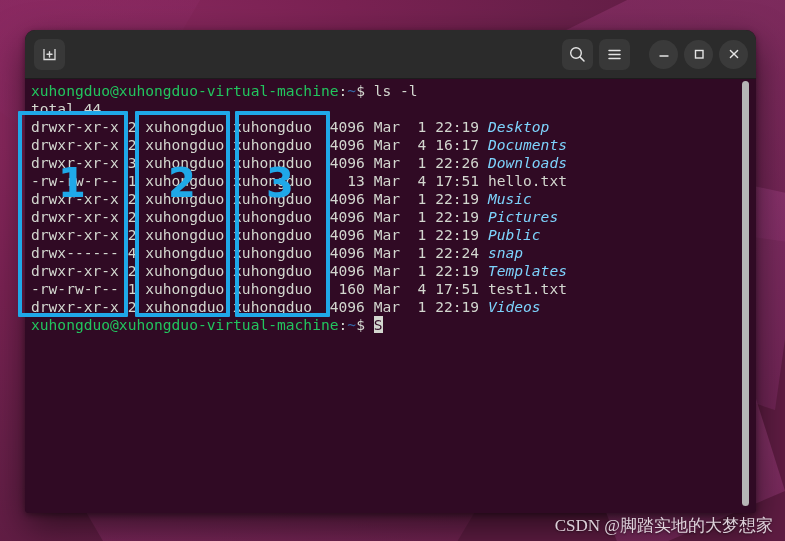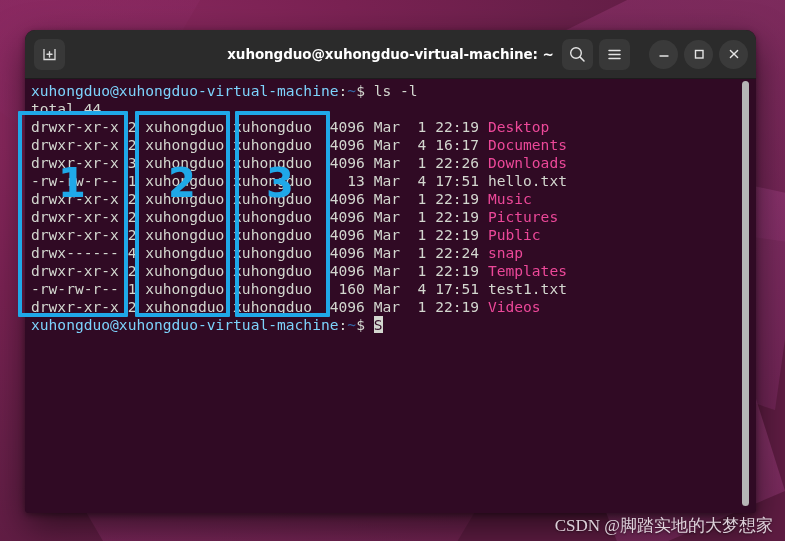--- a/index.html
+++ b/index.html
@@ -118,24 +118,24 @@
     left: 6px;
     top: 3px;
     font-family: "DejaVu Sans Mono", monospace;
     font-size: 14.6px;
     line-height: 18px;
     white-space: pre;
     color: #d3d7cf;
     letter-spacing: 0px;
   }
   .ln { height: 18px; }
-  .c-green { color: #7dd3fc; }
+  .c-green { color: #22c55e; }
   .c-white { color: #d3d7cf; }
   .c-blue  { color: #3465a4; }
-  .c-dirblue { color: #ec4899; }
+  .c-dirblue { color: #7dd3fc; font-style: italic; }
   .cursor {
     background: #d3d7cf;
     color: #300a24;
   }
 
   
   #term-scrollbar {
     position: absolute;
     top: 2px;
     right: 7px;
@@ -192,21 +192,20 @@
     <div id="title-bar">
       <div id="tb-left">
         <div class="tb-btn">
           <svg width="17" height="17" viewBox="0 0 17 17">
             <path d="M3 3 L3 13.5 L14 13.5 L14 3" fill="none" stroke="#dcdcdc" stroke-width="1.3"></path>
             <path d="M8.5 5.6 L8.5 11 M6 8.3 L11 8.3" stroke="#dcdcdc" stroke-width="1.4" stroke-linecap="round"></path>
           </svg>
         </div>
       </div>
 
-      <div id="window-title">xuhongduo@xuhongduo-virtual-machine: ~</div>
 
       <div id="tb-right">
         <div class="tb-btn">
           <svg width="19" height="19" viewBox="0 0 19 19">
             <circle cx="8" cy="8" r="5.3" fill="none" stroke="#e4e4e4" stroke-width="1.4"></circle>
             <line x1="11.9" y1="11.9" x2="16" y2="16" stroke="#e4e4e4" stroke-width="1.5" stroke-linecap="round"></line>
           </svg>
         </div>
         <div class="tb-btn">
           <svg width="19" height="19" viewBox="0 0 19 19">

